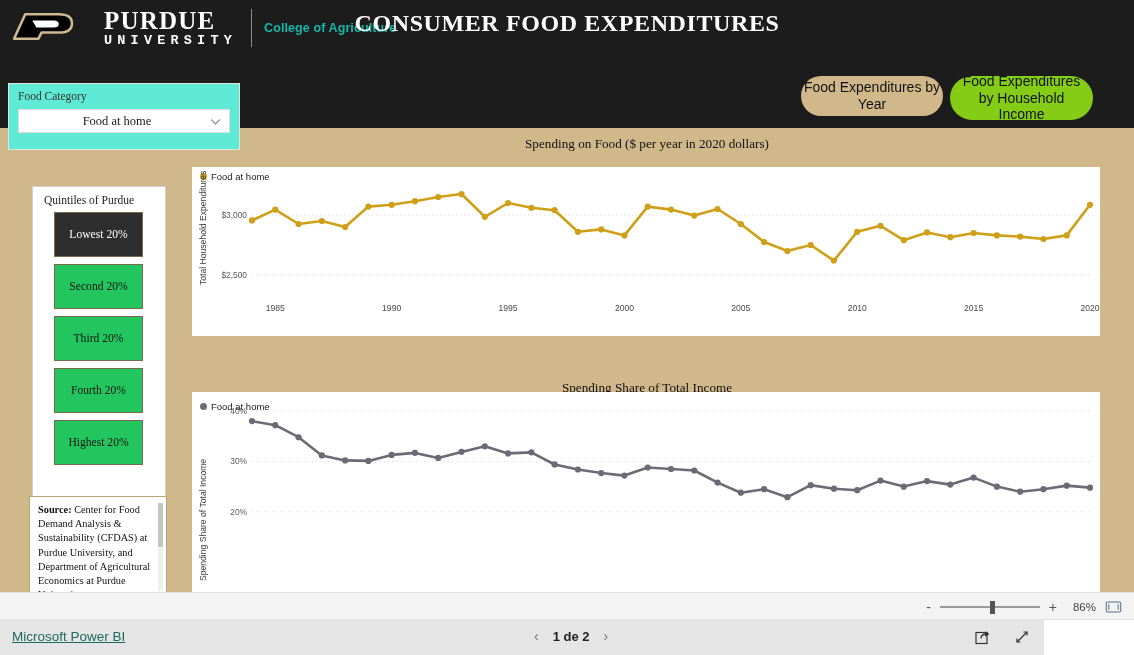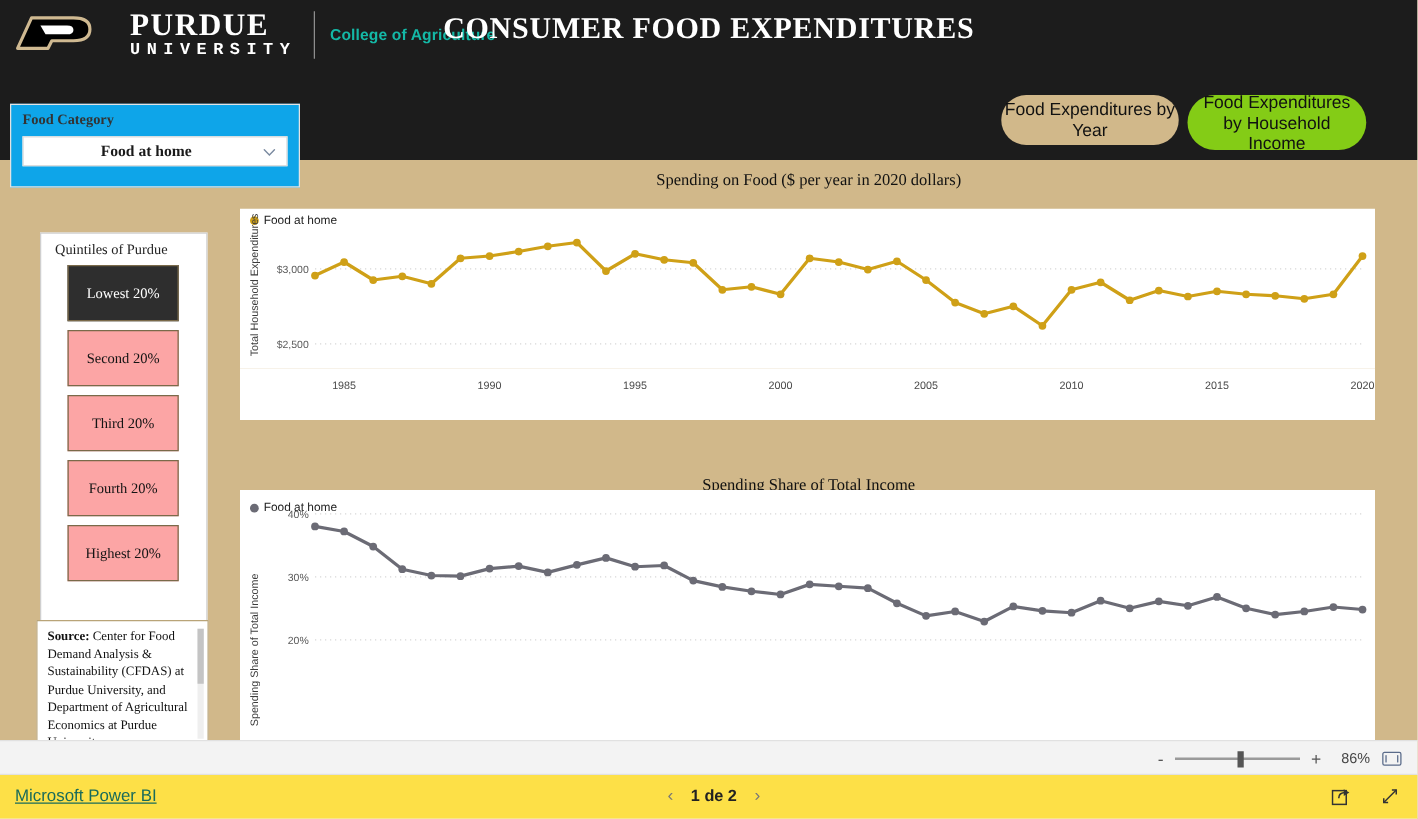--- a/index.html
+++ b/index.html
@@ -31,22 +31,22 @@
   .pill{
     border-radius:24px;display:flex;align-items:center;justify-content:center;
     text-align:center;font-family:Liberation Sans, sans-serif;font-size:14px;color:#111;
     box-sizing:border-box;cursor:pointer;line-height:1.18;
   }
   .pill.active{background:#d1b88a;width:142px;height:40px;}
   .pill.inactive{background:#84cc16;width:143px;height:44px;padding:0 8px;}
   
   .filter-card{
     position:absolute;left:8px;top:83px;width:232px;height:67px;
-    background:#0ea5e9;border:1px solid #e3e3e3;box-sizing:border-box;
-    padding:6px 9px 0 9px;z-index:5;font-weight:bold;
+    background:#5eead4;border:1px solid #e3e3e3;box-sizing:border-box;
+    padding:6px 9px 0 9px;z-index:5;
   }
   .filter-label{font-size:11.5px;color:#333;font-family:"Liberation Serif",serif;}
   .dropdown{
     margin-top:7px;height:24px;border:1px solid #dcdcdc;background:#fff;
     display:flex;align-items:center;justify-content:space-between;padding:0 7px 0 0;
     box-sizing:border-box;cursor:pointer;
   }
   .dropdown .val{flex:1;text-align:center;font-size:12.5px;color:#1a1a1a;font-family:"Liberation Serif",serif;padding-left:6px;}
   .chev{width:13px;height:13px;}
   
@@ -57,21 +57,21 @@
   .quint-card{
     position:absolute;left:32px;top:58px;width:134px;height:412px;
     background:#ffffff;border:1px solid #cfcfcf;box-sizing:border-box;padding:7px 11px;
   }
   .quint-title{font-size:11.5px;color:#222;margin-bottom:6px;font-family:"Liberation Serif",serif;}
   .quint-btn{
     width:89px;height:45px;margin:0 0 7px 10px;border:1px solid #7a6a4a;
     display:flex;align-items:center;justify-content:center;
     font-size:11.6px;font-family:"Liberation Serif",serif;cursor:pointer;box-sizing:border-box;
   }
-  .quint-btn.tan{background:#fca5a5;color:#141414;}
+  .quint-btn.tan{background:#22c55e;color:#141414;}
   .quint-btn.sel{background:#2e2e2e;color:#ffffff;}
   
   .source-card{
     position:absolute;left:29px;top:368px;width:138px;height:100px;
     background:#ffffff;border:1px solid #b9a478;box-sizing:border-box;padding:6px 8px;overflow:hidden;
   }
   .source-text{
     font-size:10.3px;line-height:1.38;color:#111;font-family:"Liberation Serif",serif;
     width:118px;
   }
@@ -98,21 +98,21 @@
     border-top:1px solid #e1e1e1;border-bottom:1px solid #e1e1e1;box-sizing:border-box;
   }
   .zb-inner{position:absolute;right:12px;top:0;height:28px;display:flex;align-items:center;gap:9px;}
   .zb-minus,.zb-plus{font-size:14px;color:#555;cursor:pointer;line-height:1;font-family:"Liberation Sans",sans-serif;}
   .zb-track{position:relative;width:100px;height:14px;cursor:pointer;}
   .zb-line{position:absolute;left:0;top:6px;width:100px;height:1.5px;background:#9a9a9a;}
   .zb-thumb{position:absolute;left:50px;top:1px;width:5px;height:13px;background:#555;}
   .zb-pct{font-size:11.5px;color:#444;font-family:"Liberation Sans",sans-serif;min-width:30px;text-align:right;}
   .zb-fit{width:17px;height:14px;cursor:pointer;}
   .statusbar{
-    position:absolute;left:0;top:620px;width:1134px;height:35px;background:#fde047;
+    position:absolute;left:0;top:620px;width:1044px;height:35px;background:#e5e5e5;
   }
   .pbi-link{
     position:absolute;left:12px;top:9px;font-size:13.5px;color:#1a6b5a;
     text-decoration:underline;font-family:"Liberation Sans",sans-serif;cursor:pointer;
   }
   .pager{position:absolute;left:534px;top:8px;display:flex;align-items:center;gap:14px;}
   .pg-arrow{font-size:14px;color:#777;cursor:pointer;font-family:"Liberation Sans",sans-serif;}
   .pg-text{font-size:13px;color:#222;font-weight:bold;font-family:"Liberation Sans",sans-serif;}
   .sb-icons{position:absolute;right:14px;top:9px;display:flex;gap:22px;align-items:center;}
   .sb-icons svg{cursor:pointer;}

